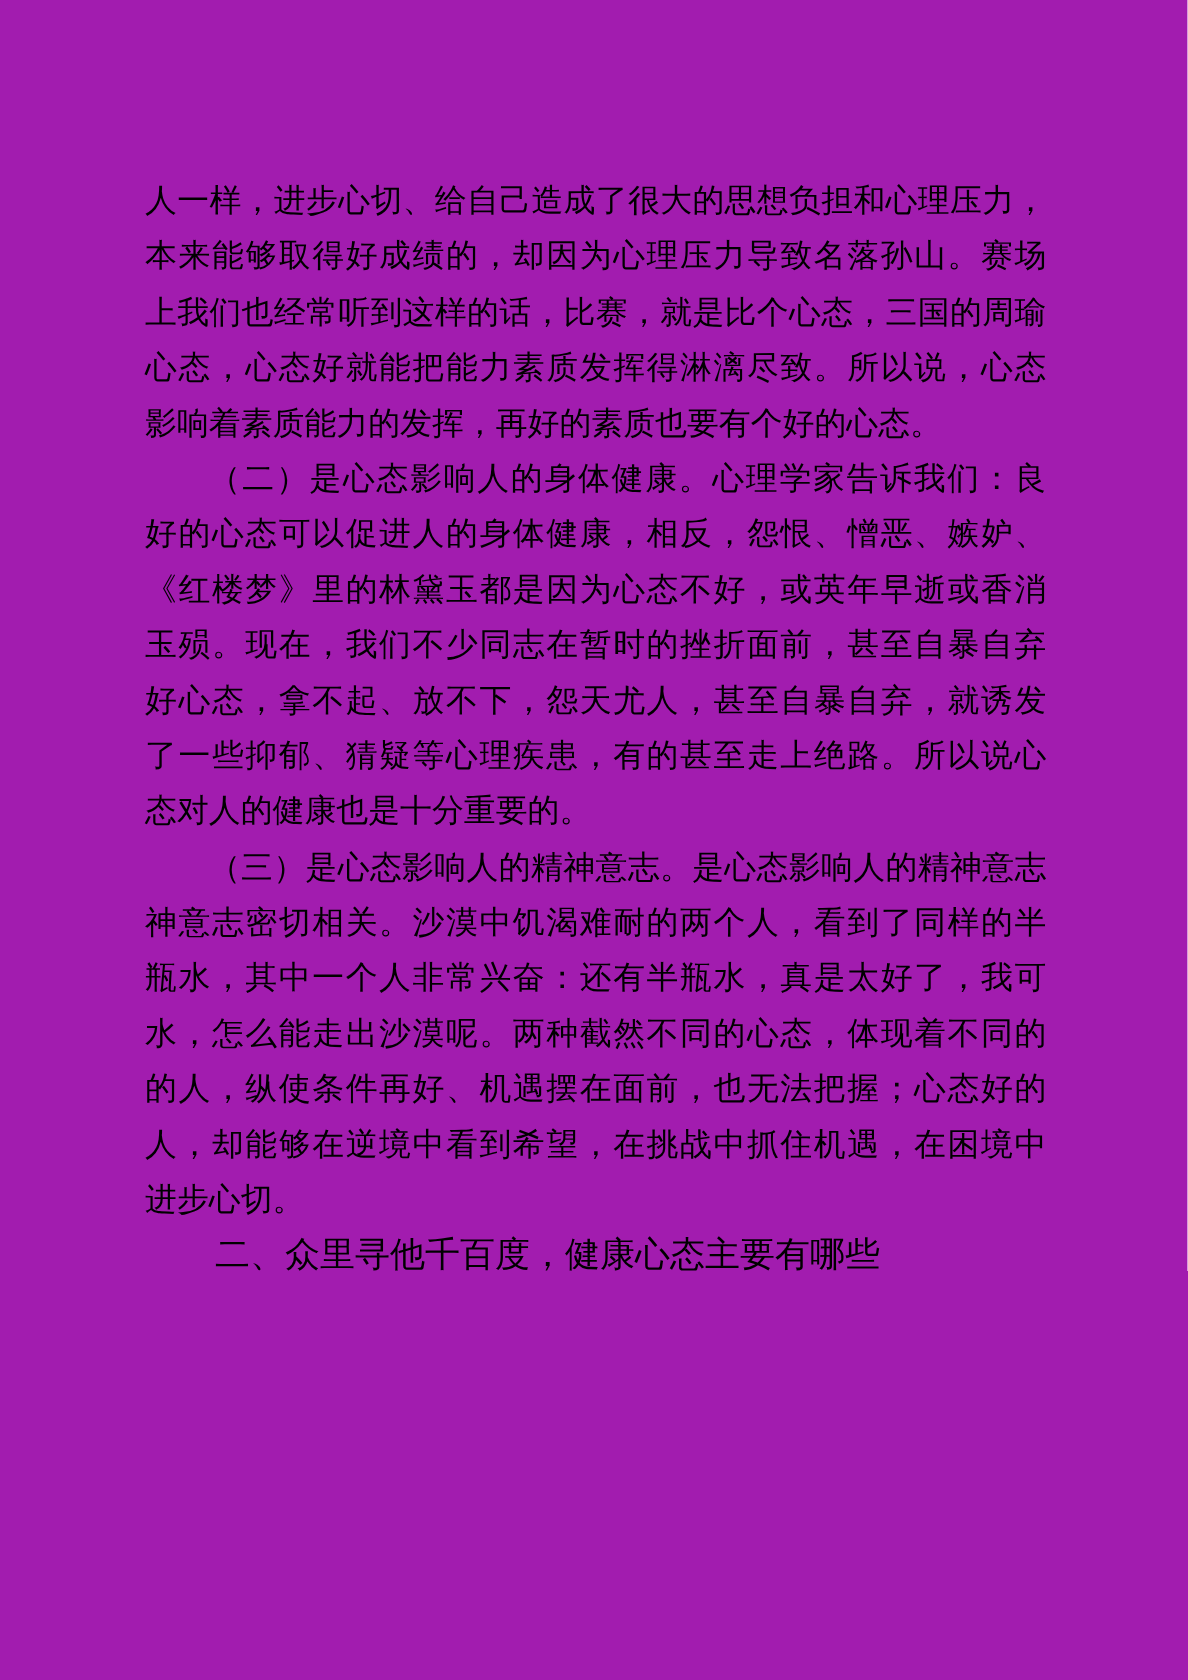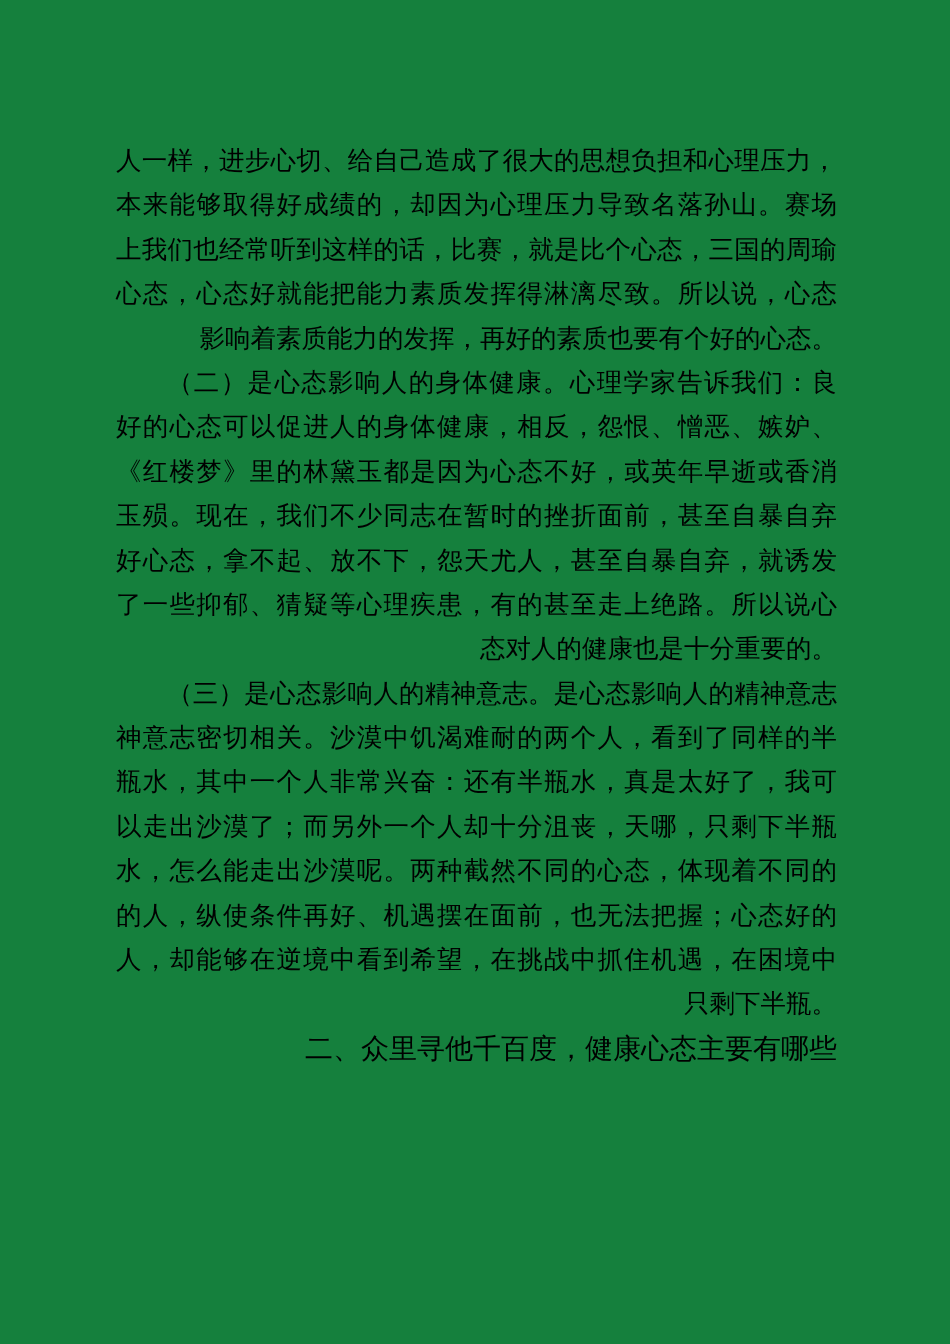--- a/index.html
+++ b/index.html
@@ -31,39 +31,39 @@
   }
   .block.heading .line {
     font-family: "Liberation Sans", "DejaVu Sans", sans-serif;
     font-size: 28px;
     font-weight: bold;
     height: 44.4px;
     line-height: 44.4px;
     white-space: nowrap;
   }
   .line {
-    text-align: right;
+    text-align: left;
   }
   .line.justify {
     text-align: justify;
     text-align-last: justify;
     text-justify: inter-character;
     white-space: normal;
   }
   .line.indent {
     text-indent: 2em;
   }
   .seg.bold {
     font-weight: normal;
   }
 </style>
 </head>
 <body>
 
-<div class="page" style="background: #15803d;">
+<div class="page" style="background: #a21caf;">
   <div class="content" id="doc-content" style="color: rgb(0, 0, 0);">
       <div class="block body">
         <div class="line justify"><span class="seg">人一样，进步心切、给自己造成了很大的思想负担和心理压力，</span></div>
         <div class="line justify"><span class="seg">本来能够取得好成绩的，却因为心理压力导致名落孙山。赛场</span></div>
         <div class="line justify"><span class="seg">上我们也经常听到这样的话，比赛，就是比个心态，三国的周瑜</span></div>
         <div class="line justify"><span class="seg">心态，心态好就能把能力素质发挥得淋漓尽致。所以说，心态</span></div>
         <div class="line"><span class="seg">影响着素质能力的发挥，再好的素质也要有个好的心态。</span></div>
       </div>
       <div class="block body">
         <div class="line indent justify"><span class="seg bold">（二）是心态影响人的身体健康。</span><span class="seg">心理学家告诉我们：良</span></div>
@@ -71,23 +71,22 @@
         <div class="line justify"><span class="seg">《红楼梦》里的林黛玉都是因为心态不好，或英年早逝或香消</span></div>
         <div class="line justify"><span class="seg">玉殒。现在，我们不少同志在暂时的挫折面前，甚至自暴自弃</span></div>
         <div class="line justify"><span class="seg">好心态，拿不起、放不下，怨天尤人，甚至自暴自弃，就诱发</span></div>
         <div class="line justify"><span class="seg">了一些抑郁、猜疑等心理疾患，有的甚至走上绝路。所以说心</span></div>
         <div class="line"><span class="seg">态对人的健康也是十分重要的。</span></div>
       </div>
       <div class="block body">
         <div class="line indent justify"><span class="seg bold">（三）是心态影响人的精神意志。</span><span class="seg">是心态影响人的精神意志</span></div>
         <div class="line justify"><span class="seg">神意志密切相关。沙漠中饥渴难耐的两个人，看到了同样的半</span></div>
         <div class="line justify"><span class="seg">瓶水，其中一个人非常兴奋：还有半瓶水，真是太好了，我可</span></div>
-        <div class="line justify"><span class="seg">以走出沙漠了；而另外一个人却十分沮丧，天哪，只剩下半瓶</span></div>
         <div class="line justify"><span class="seg">水，怎么能走出沙漠呢。两种截然不同的心态，体现着不同的</span></div>
         <div class="line justify"><span class="seg">的人，纵使条件再好、机遇摆在面前，也无法把握；心态好的</span></div>
         <div class="line justify"><span class="seg">人，却能够在逆境中看到希望，在挑战中抓住机遇，在困境中</span></div>
-        <div class="line"><span class="seg">只剩下半瓶。</span></div>
+        <div class="line"><span class="seg">进步心切。</span></div>
       </div>
       <div class="block heading">
         <div class="line indent"><span class="seg bold">二、众里寻他千百度，健康心态主要有哪些</span></div>
       </div>
     </div>
 </div>
 
 </body></html>

